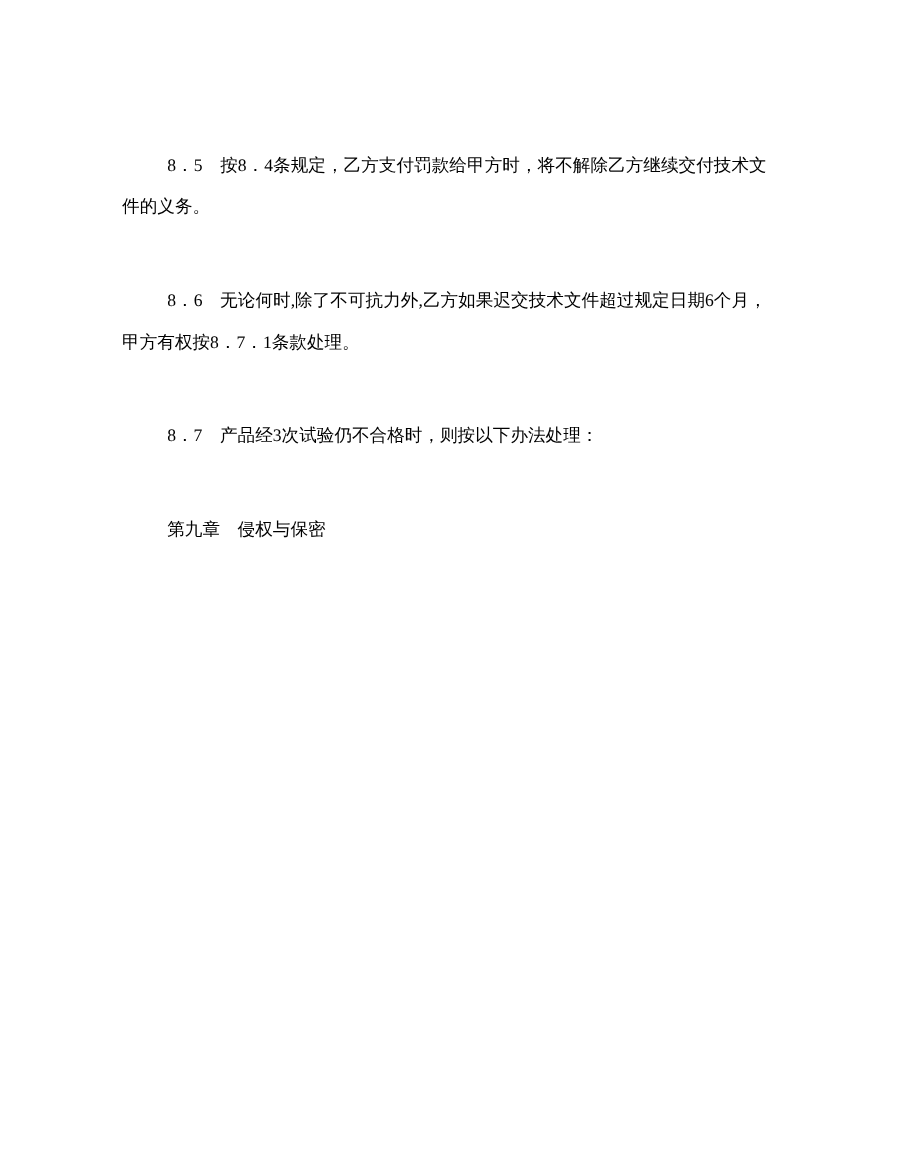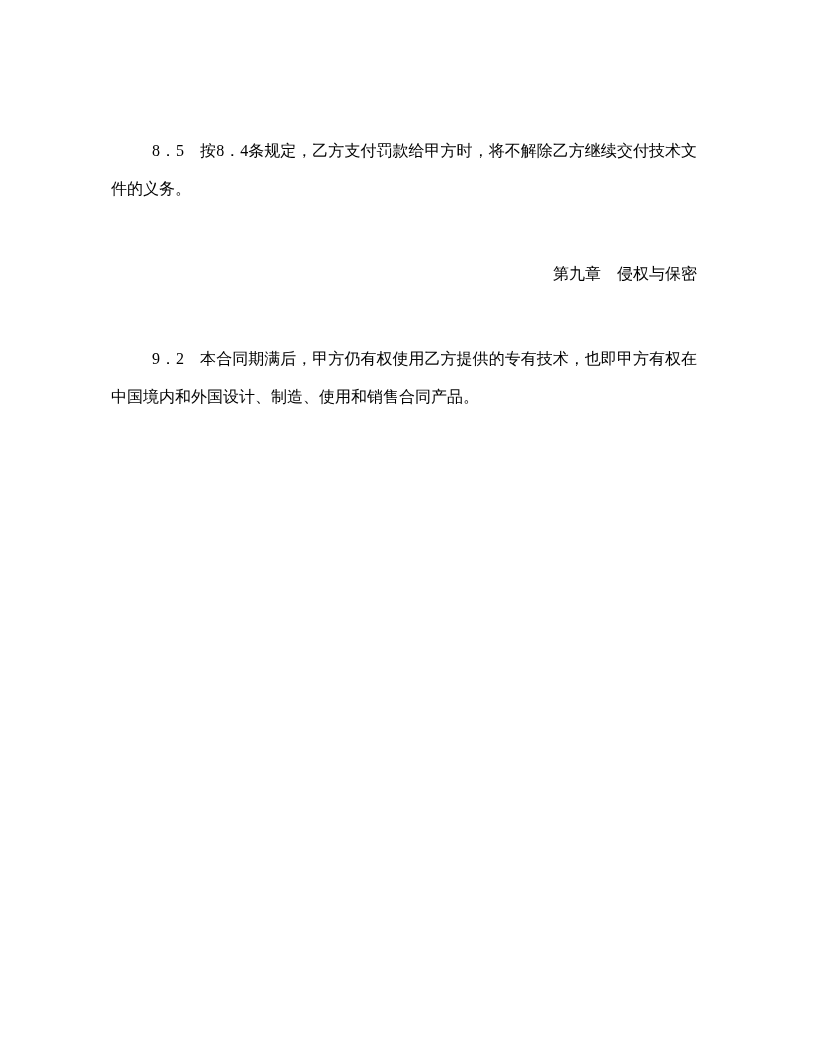--- a/index.html
+++ b/index.html
@@ -33,34 +33,35 @@
     font-size: 16px;
     line-height: 38px;
     color: #000000;
     text-indent: 41px;
     text-align: justify;
     text-justify: inter-character;
     letter-spacing: 0;
     word-break: normal;
   }
   .para.heading {
-    text-align: right;
+    text-align: left;
   }
   .para:last-child {
     margin-bottom: 0;
   }
 </style>
 </head>
 <body>
 
 <div class="page">
   <div class="text-block">
     <p class="para">8．5　按8．4条规定，乙方支付罚款给甲方时，将不解除乙方继续交付技术文件的义务。</p>
 
+    <p class="para">8．6　无论何时,除了不可抗力外,乙方如果迟交技术文件超过规定日期6个月，甲方有权按8．7．1条款处理。</p>
 
+    <p class="para">8．7　产品经3次试验仍不合格时，则按以下办法处理：</p>
 
 
     <p class="para heading">第九章　侵权与保密</p>
 
 
-    <p class="para">9．2　本合同期满后，甲方仍有权使用乙方提供的专有技术，也即甲方有权在中国境内和外国设计、制造、使用和销售合同产品。</p>
   </div>
 </div>
 
 </body></html>

